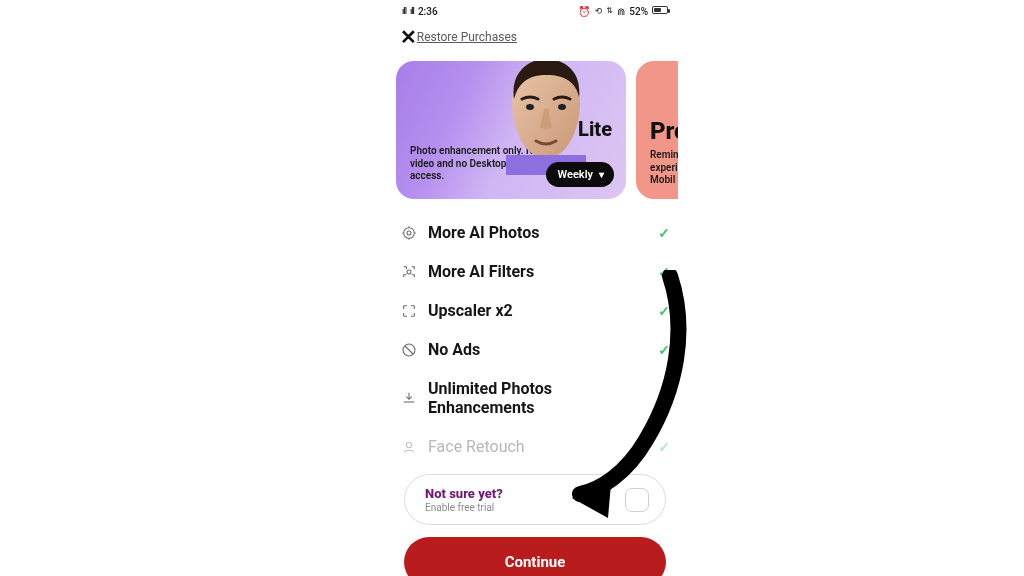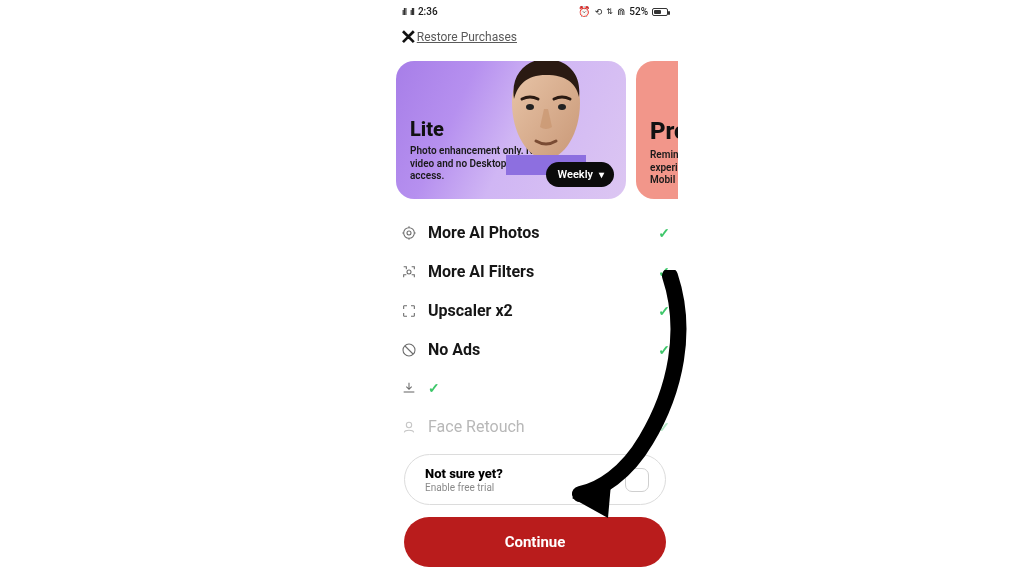--- a/index.html
+++ b/index.html
@@ -24,21 +24,21 @@
   
   .status-bar {
     display: flex;
     justify-content: space-between;
     align-items: center;
     padding: 6px 10px 4px 10px;
     font-size: 10px;
     color: #1a1a1a;
     font-weight: 500;
   }
-  .status-left, .status-right { display: flex; align-items: center; gap: 4px; }
+  .status-left, .status-right { display: flex; align-items: flex-start; gap: 4px; }
   .sig { font-size: 9px; letter-spacing: -1px; }
 
   
   .top-row {
     display: flex;
     align-items: center;
     padding: 6px 8px 14px 8px;
   }
   .close-x { font-size: 20px; font-weight: 700; color: #111; cursor: pointer; line-height: 1; }
   .restore {
@@ -62,21 +62,21 @@
     border-radius: 18px;
     height: 138px;
     padding: 14px 14px 12px 14px;
     color: #111;
   }
   .card-lite {
     flex: 0 0 230px;
     background: linear-gradient(115deg, #a77ee8 0%, #b690ef 28%, #d0b6f4 52%, #dcc6f2 100%);
     overflow: hidden;
   }
-  .card-lite .title { font-size: 20px; font-weight: 800; margin-top: 42px; }
+  .card-lite .title { font-size: 20px; font-weight: 800; margin-top: 42px; text-align: right; }
   .card-lite .desc { font-size: 10px; font-weight: 600; line-height: 1.25; margin-top: 4px; max-width: 130px; color: #1a1a1a; }
   .weekly-pill {
     position: absolute;
     right: 12px;
     bottom: 12px;
     background: #0b0b0b;
     color: #fff;
     font-size: 11px;
     font-weight: 600;
     padding: 6px 10px 6px 12px;
@@ -135,21 +135,21 @@
   
   .trial-box {
     margin: 8px 12px 0 12px;
     border: 1px solid #dcdcdc;
     border-radius: 30px;
     padding: 11px 16px 11px 20px;
     display: flex;
     align-items: center;
     gap: 10px;
   }
-  .trial-text .t1 { font-size: 13px; font-weight: 800; color: #000000; }
+  .trial-text .t1 { font-size: 13px; font-weight: 800; color: #701a75; }
   .trial-text .t2 { font-size: 10px; color: #8a8a8a; margin-top: 1px; }
   .trial-spacer { flex: 1; }
   .trial-toggle {
     width: 24px;
     height: 24px;
     border: 1.5px solid #cfcfcf;
     border-radius: 7px;
     background: #fff;
     cursor: pointer;
   }
@@ -295,20 +295,21 @@
       <span class="tick">✓</span>
     </div>
 
     <div class="feat">
       <span class="ico">
         <svg viewBox="0 0 24 24" fill="none" stroke="currentColor" stroke-width="1.6">
           <path d="M12 4v10M8 10l4 4 4-4"></path>
             <path d="M4 18h16"></path>
         </svg>
       </span>
+      <span class="label">Unlimited Photos Enhancements</span>
       <span class="tick">✓</span>
     </div>
 
     <div class="feat faded">
       <span class="ico">
         <svg viewBox="0 0 24 24" fill="none" stroke="currentColor" stroke-width="1.6">
           <circle cx="12" cy="9" r="4"></circle>
             <path d="M5 20c1-4 13-4 14 0"></path>
         </svg>
       </span>

